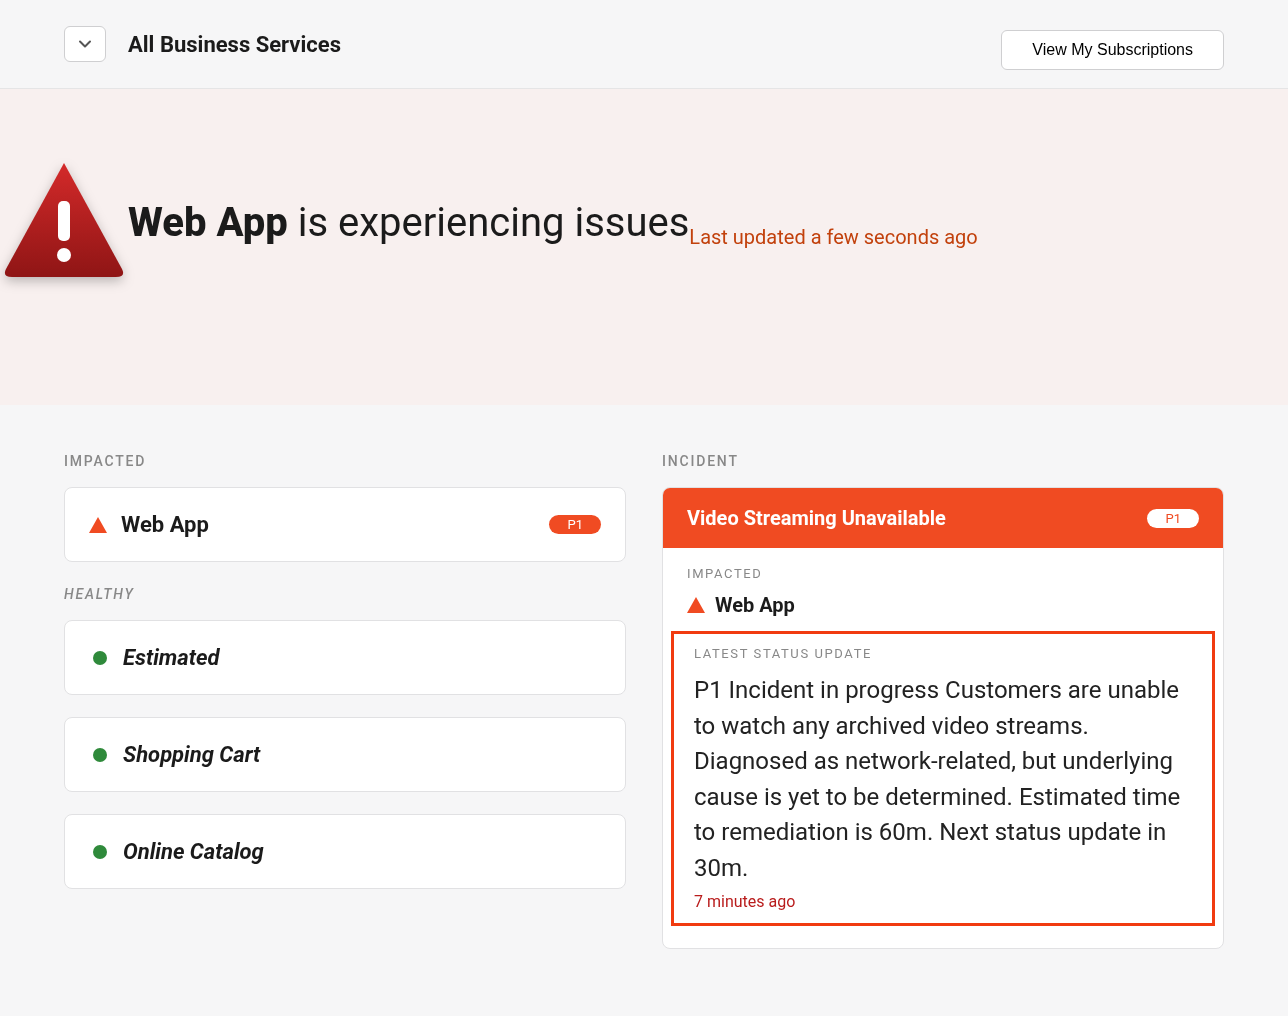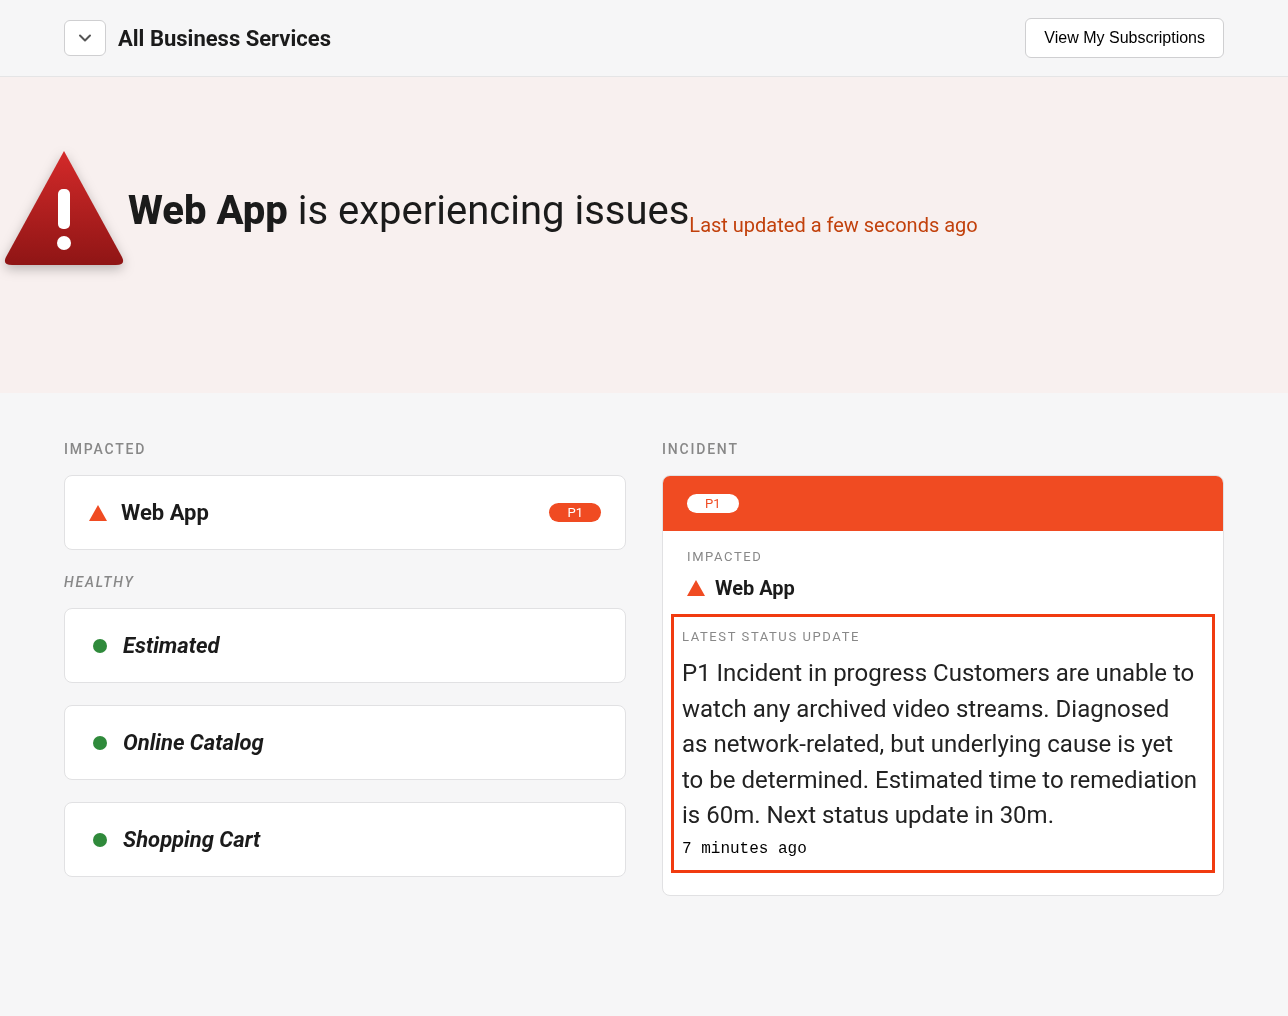--- a/index.html
+++ b/index.html
@@ -13,44 +13,45 @@
       display: flex;
       align-items: center;
       justify-content: space-between;
       padding: 18px 64px;
       border-bottom: 1px solid #e5e5e6;
       background: #f6f6f7;
     }
     .topbar-left {
       display: flex;
       align-items: center;
-      gap: 12px;
+      gap: 22px;
     }
     .dropdown-btn {
       width: 42px;
       height: 36px;
       border: 1px solid #cfcfd1;
       border-radius: 6px;
       background: #fff;
       display: flex;
       align-items: center;
       justify-content: center;
       cursor: pointer;
     }
     .topbar-title {
       font-size: 22px;
       font-weight: 700;
     }
     .subscriptions-btn {
       border: 1px solid #cfcfd1;
       border-radius: 6px;
       background: #fff;
-      padding: 10px 18px;
+      padding: 10px 30px;
       font-size: 16px;
       cursor: pointer;
+      margin-top: 12px;
     }
     .hero {
       background: #f8f0ef;
       padding: 70px 0 90px 0;
       display: flex;
       flex-direction: row;
       align-items: center;
     }
     .hero-icon {
       margin-bottom: 38px;
@@ -157,38 +158,37 @@
       font-size: 20px;
       font-weight: 700;
       display: flex;
       align-items: center;
       gap: 10px;
     }
     .meta-value.duration { font-weight: 500; font-size: 22px; }
     .status-update-box {
       margin: 0 8px 22px 8px;
       border: 3px solid #f13b10;
-      padding: 12px 14px 12px 8px;
+      padding: 12px 14px 12px 20px;
     }
     .status-update-label {
       font-size: 13px;
       letter-spacing: 1.6px;
       color: #888;
       margin-bottom: 12px;
     }
     .status-update-text {
       font-size: 24px;
       line-height: 1.48;
       color: #222;
       margin-bottom: 6px;
     }
     .status-update-time {
       font-size: 16px;
-      color: #000000;
-      font-family: Liberation Mono, monospace;
+      color: #b91c1c;
     }
     .warning-triangle-small {
       width: 18px;
       height: 16px;
     }
   </style>
 </head>
 <body>
 
 <div class="topbar">
@@ -242,38 +242,39 @@
       <div class="service-card">
         <div class="left">
           <span class="status-dot"></span>
           <span class="service-name">Estimated</span>
         </div>
       </div>
 
       <div class="service-card">
         <div class="left">
           <span class="status-dot"></span>
-          <span class="service-name">Online Catalog</span>
+          <span class="service-name">Shopping Cart</span>
         </div>
       </div>
 
       <div class="service-card">
         <div class="left">
           <span class="status-dot"></span>
-          <span class="service-name">Shopping Cart</span>
+          <span class="service-name">Online Catalog</span>
         </div>
       </div>
     </div>
   </div>
 
   <div class="col">
     <div class="section-label">INCIDENT</div>
 
     <div class="incident-card">
       <div class="incident-header">
+        <span class="incident-title">Video Streaming Unavailable</span>
         <span class="priority-pill">P1</span>
       </div>
 
       <div class="incident-meta">
         <div class="meta-block">
           <div class="meta-label">IMPACTED</div>
           <div class="meta-value">
             <svg class="warning-triangle-small" viewBox="0 0 18 16">
               <path d="M9 0 L18 16 L0 16 Z" fill="#f04b22"></path>
             </svg>

